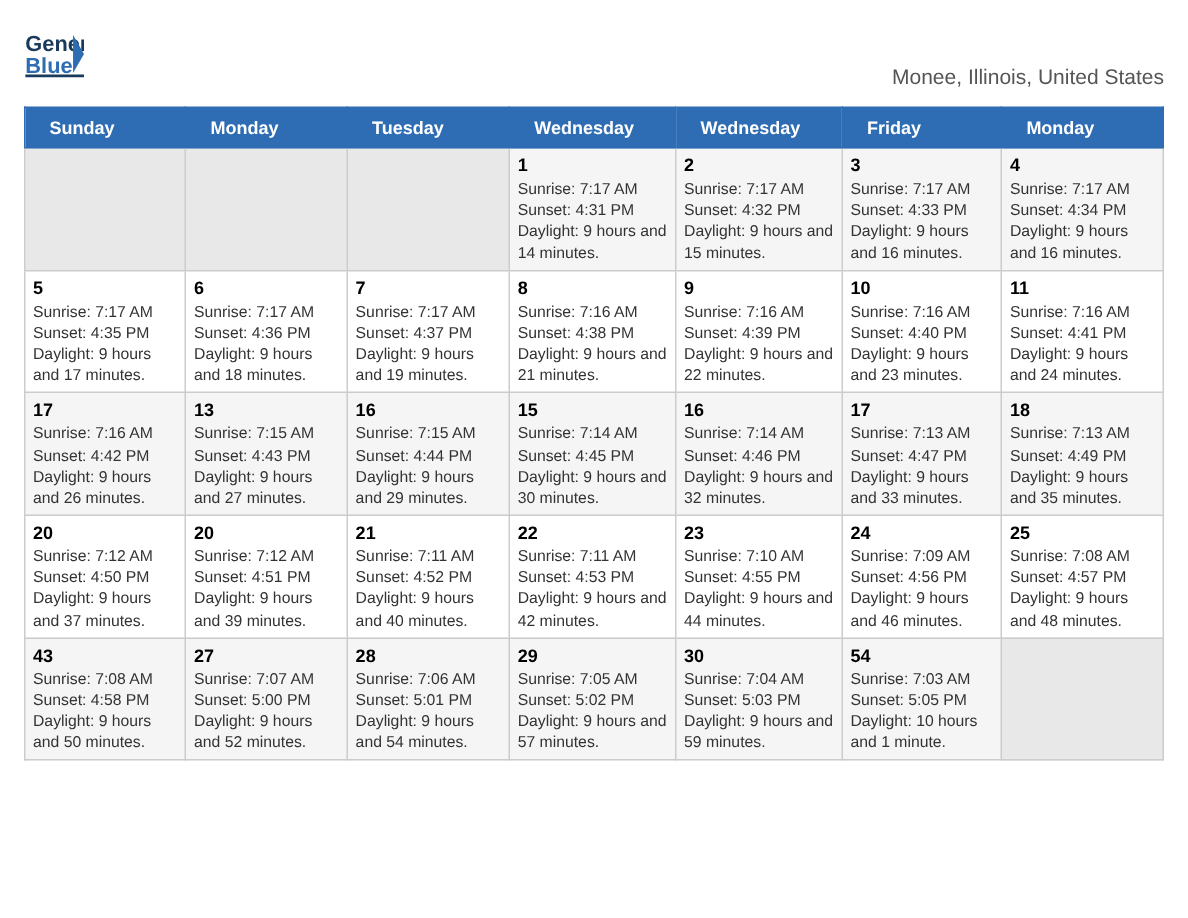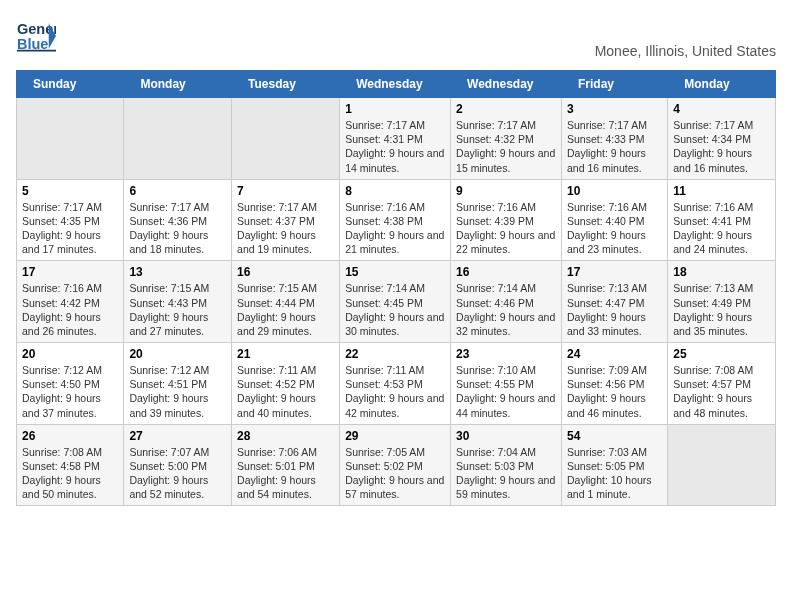--- a/index.html
+++ b/index.html
@@ -220,21 +220,21 @@
           <span class="day-num">24</span>
           <div class="day-info">Sunrise: 7:09 AM<br>Sunset: 4:56 PM<br>Daylight: 9 hours and 46 minutes.</div>
         </td>
         <td>
           <span class="day-num">25</span>
           <div class="day-info">Sunrise: 7:08 AM<br>Sunset: 4:57 PM<br>Daylight: 9 hours and 48 minutes.</div>
         </td>
       </tr>
       <tr>
         <td>
-          <span class="day-num">26</span>
+          <span class="day-num">43</span>
           <div class="day-info">Sunrise: 7:08 AM<br>Sunset: 4:58 PM<br>Daylight: 9 hours and 50 minutes.</div>
         </td>
         <td>
           <span class="day-num">27</span>
           <div class="day-info">Sunrise: 7:07 AM<br>Sunset: 5:00 PM<br>Daylight: 9 hours and 52 minutes.</div>
         </td>
         <td>
           <span class="day-num">28</span>
           <div class="day-info">Sunrise: 7:06 AM<br>Sunset: 5:01 PM<br>Daylight: 9 hours and 54 minutes.</div>
         </td>

